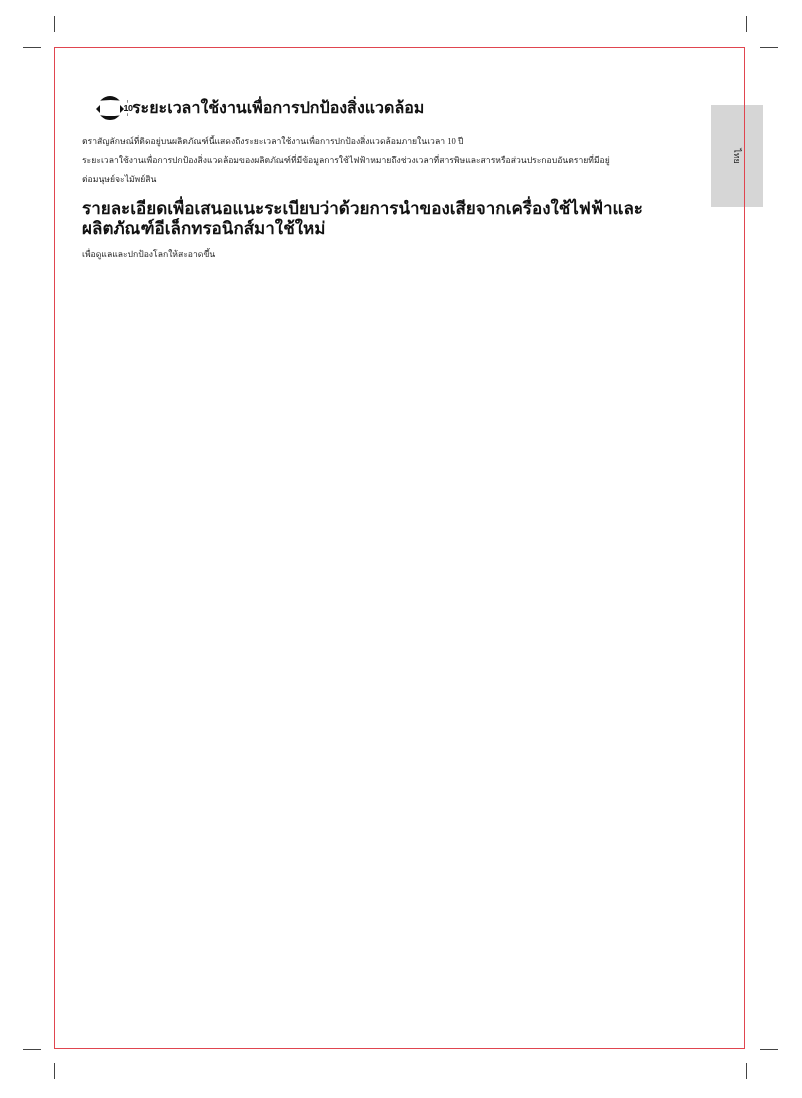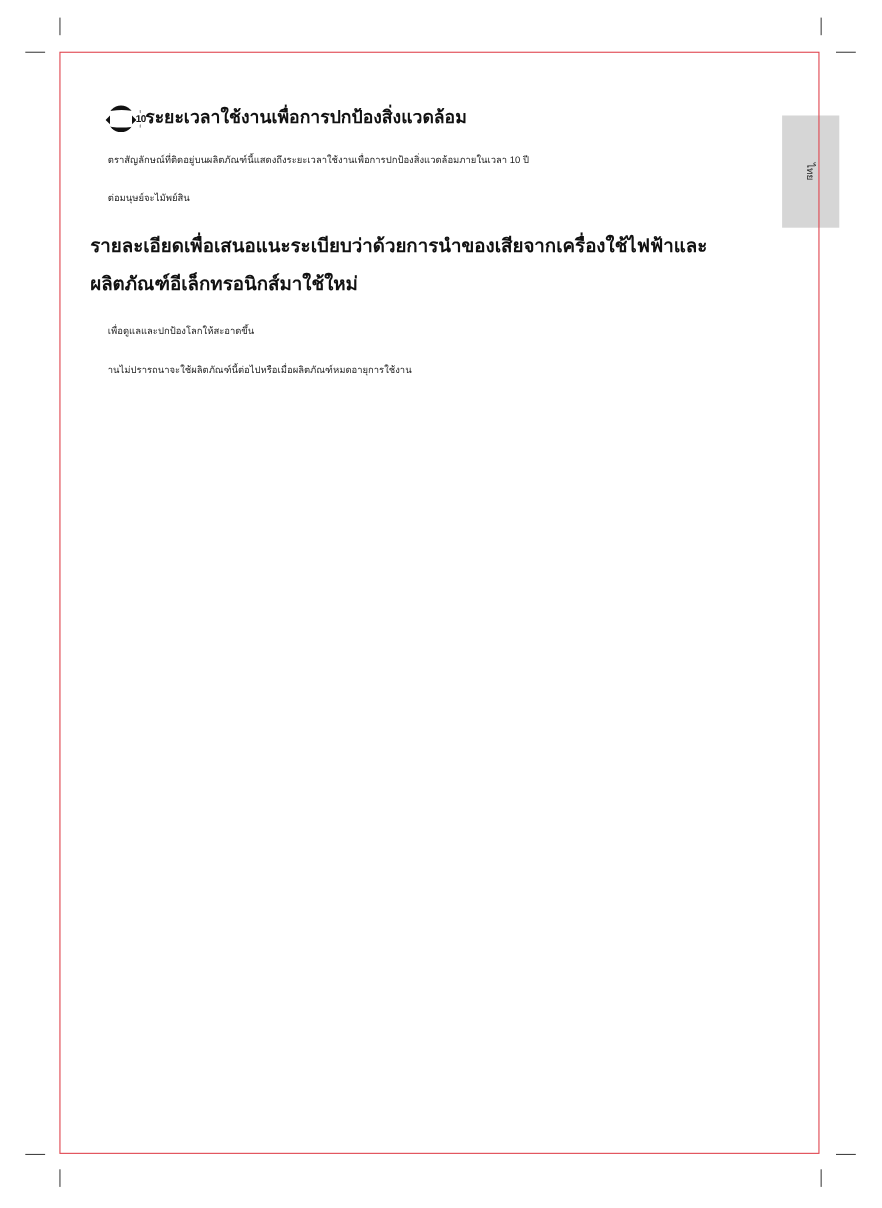--- a/index.html
+++ b/index.html
@@ -31,24 +31,24 @@
     .logo-10 .arrow-l { position: absolute; left: -2px; top: 9px; width: 0; height: 0;
                         border-top: 4px solid transparent; border-bottom: 4px solid transparent;
                         border-right: 4px solid #111; }
     .logo-10 .arrow-r { position: absolute; right: -2px; top: 9px; width: 0; height: 0;
                         border-top: 4px solid transparent; border-bottom: 4px solid transparent;
                         border-left: 4px solid #111; }
     .logo-sep { width: 1px; height: 16px; background: #888; margin: 0 4px 0 5px; }
     .h1 { font-size: 16px; font-weight: bold; margin: 0; line-height: 1.3;
           font-family: Liberation Serif, serif; }
 
-    .para { font-size: 8.6px; line-height: 19px; margin: 16px; color: #222;
-            font-family: Liberation Sans, sans-serif; }
+    .para { font-size: 8.6px; line-height: 19px; margin: 0; color: #222;
+            font-family: Liberation Serif, serif; }
 
-    .h2 { font-size: 17px; font-weight: bold; line-height: 35px; margin: 10px 0 6px 0; color: #111;
+    .h2 { font-size: 17px; font-weight: bold; line-height: 20px; margin: 10px 0 6px 0; color: #111;
           font-family: "Liberation Sans", "DejaVu Sans", sans-serif; }
   </style>
 </head>
 <body>
 
 <div class="crop v" style="left:54px; top:16px;"></div>
 <div class="crop h" style="left:23px; top:47px;"></div>
 <div class="crop v" style="left:746px; top:16px;"></div>
 <div class="crop h" style="left:760px; top:47px;"></div>
 <div class="crop h" style="left:23px; top:1049px;"></div>
@@ -69,22 +69,22 @@
       <span class="arrow-l"></span>
       <span class="inner">10</span>
       <span class="arrow-r"></span>
     </div>
     <div class="logo-sep"></div>
     <h1 class="h1">ระยะเวลาใช้งานเพื่อการปกป้องสิ่งแวดล้อม</h1>
   </div>
 
   <div>
     <p class="para">ตราสัญลักษณ์ที่ติดอยู่บนผลิตภัณฑ์นี้แสดงถึงระยะเวลาใช้งานเพื่อการปกป้องสิ่งแวดล้อมภายในเวลา 10 ปี</p>
+    <p class="para">ระยะเวลาใช้งานเพื่อการปกป้องสิ่งแวดล้อมของผลิตภัณฑ์ที่มีข้อมูลการใช้ไฟฟ้าหมายถึงช่วงเวลาที่สารพิษและสารหรือส่วนประกอบอันตรายที่มีอยู่</p>
     <p class="para">ต่อมนุษย์จะไมัพย์สิน</p>
   </div>
 
   <h2 class="h2">รายละเอียดเพื่อเสนอแนะระเบียบว่าด้วยการนำของเสียจากเครื่องใช้ไฟฟ้าและผลิตภัณฑ์อีเล็กทรอนิกส์มาใช้ใหม่</h2>
 
   <div>
     <p class="para">เพื่อดูแลและปกป้องโลกให้สะอาดขึ้น</p>
-    <p class="para">านไม่ปรารถนาจะใช้ผลิตภัณฑ์นี้ต่อไปหรือเมื่อผลิตภัณฑ์หมดอายุการใช้งาน</p>
   </div>
 </div>
 
 </body></html>

